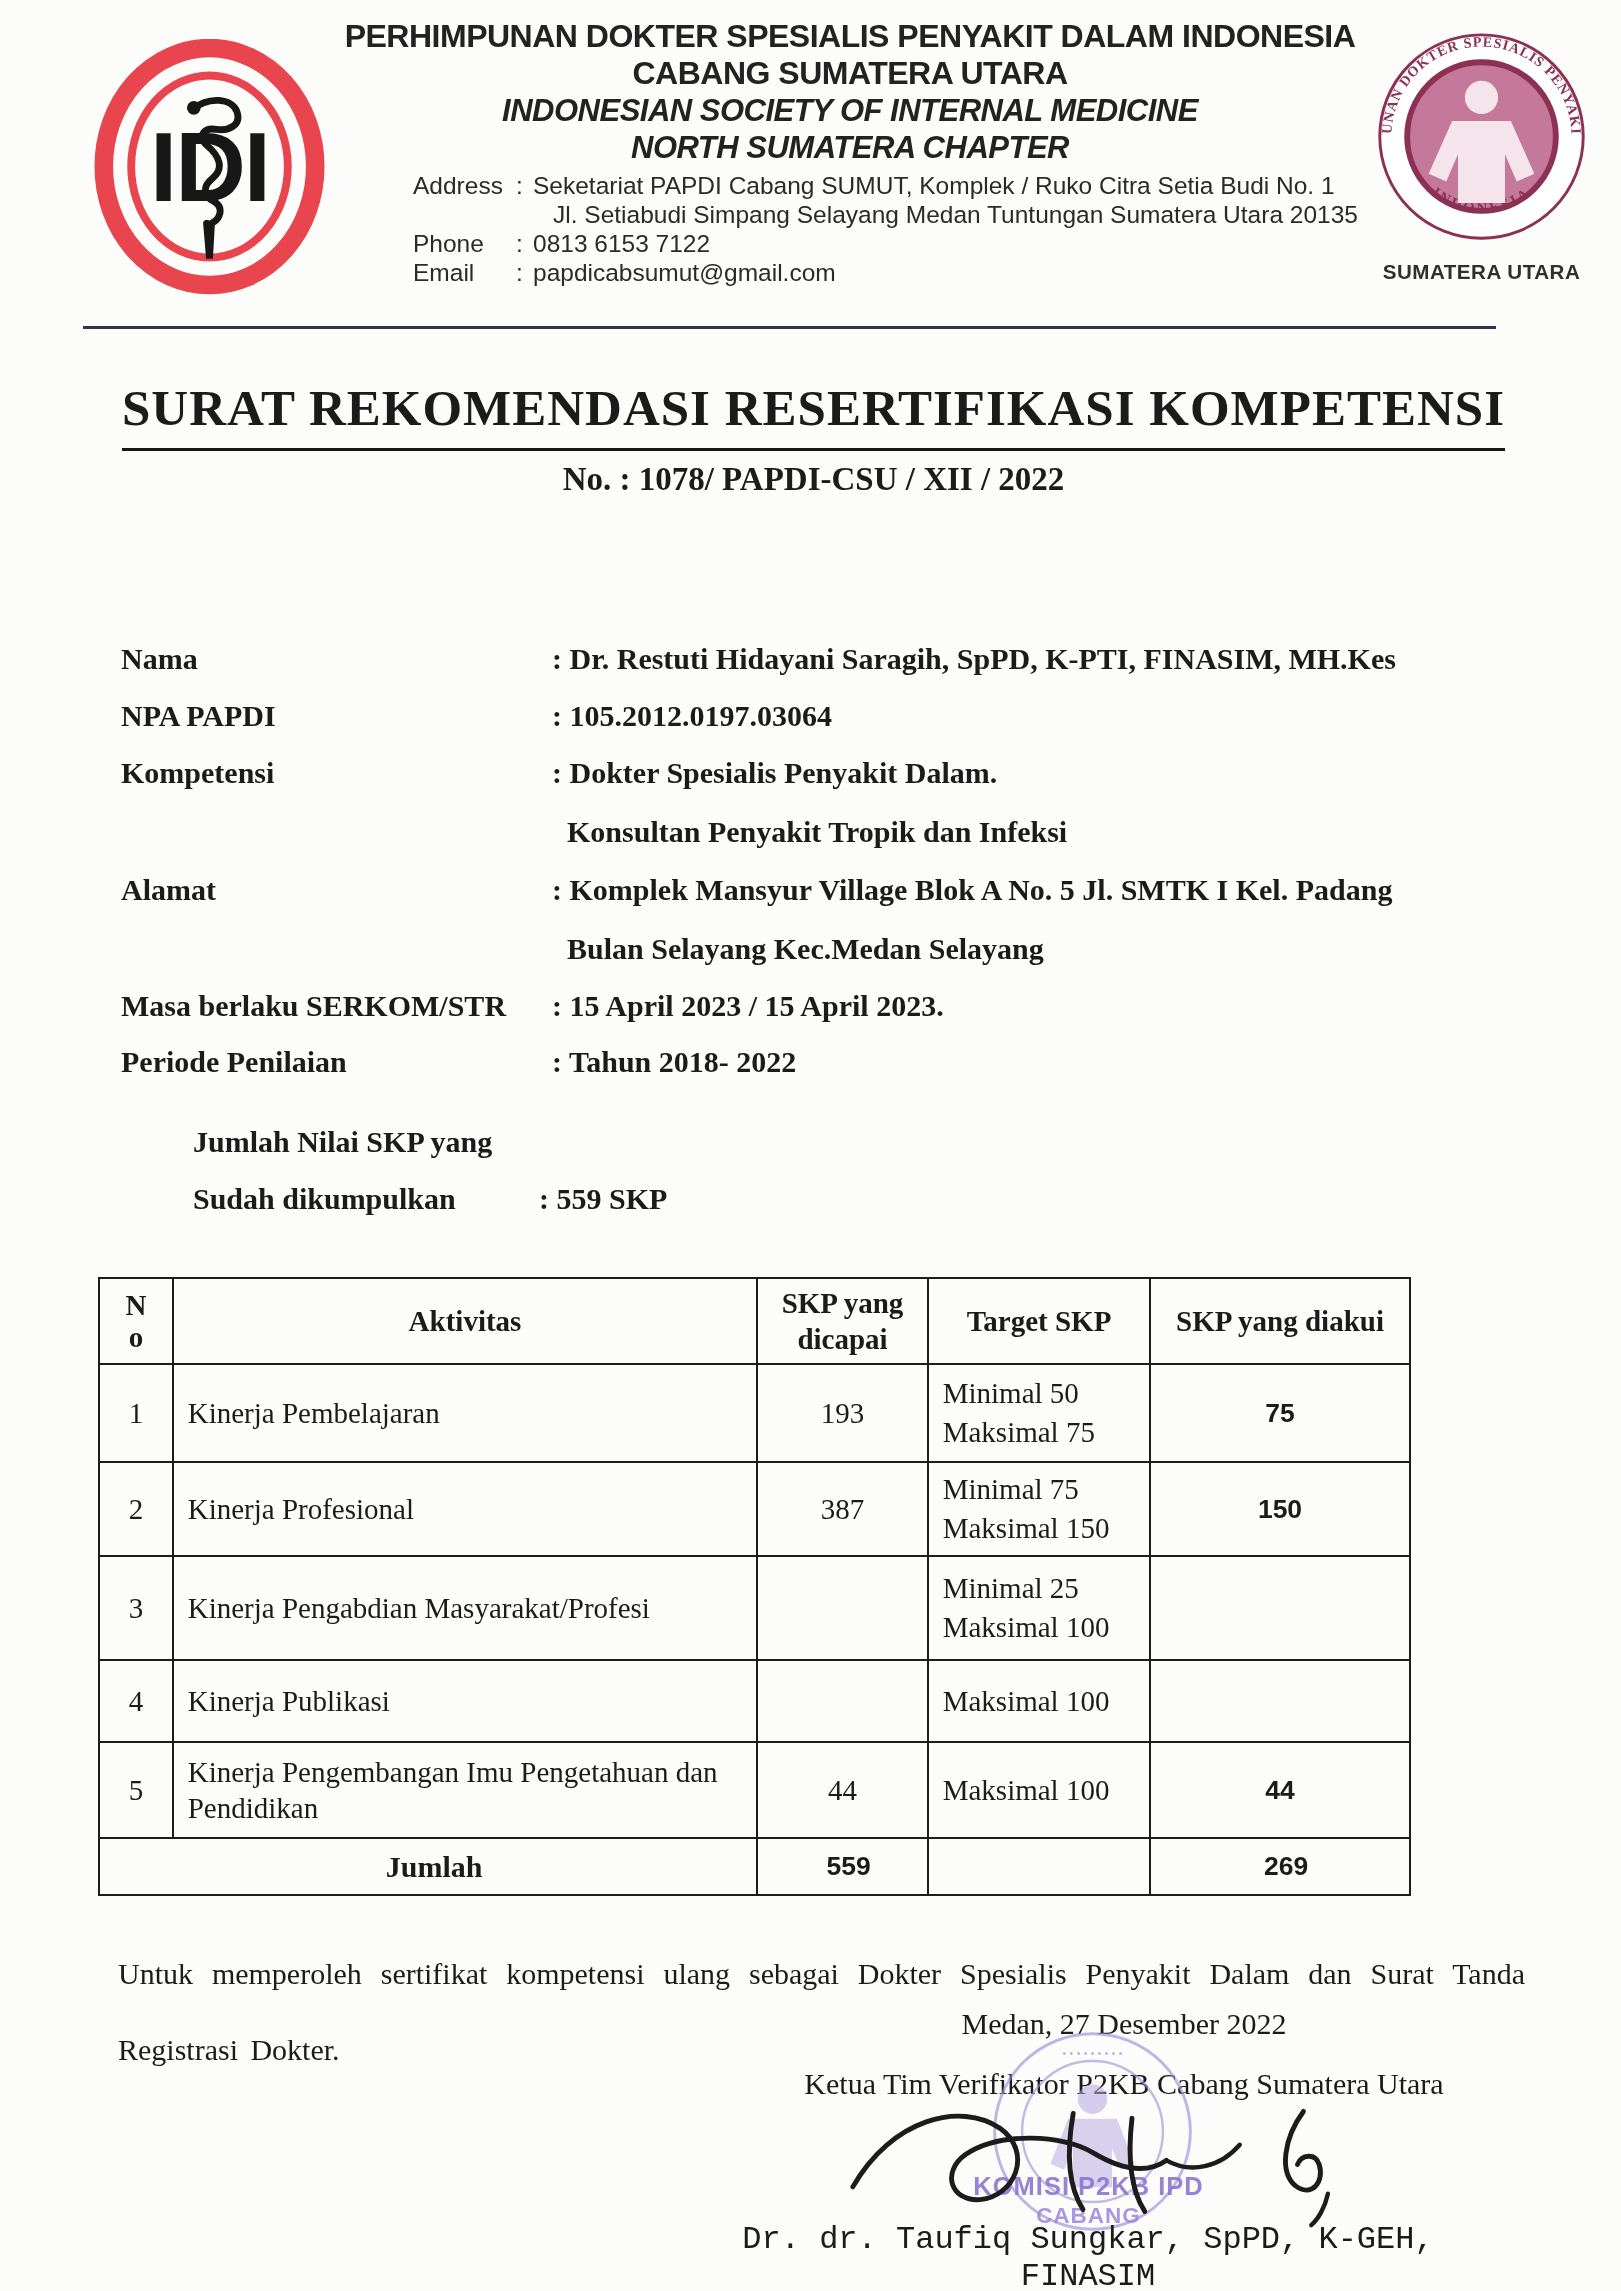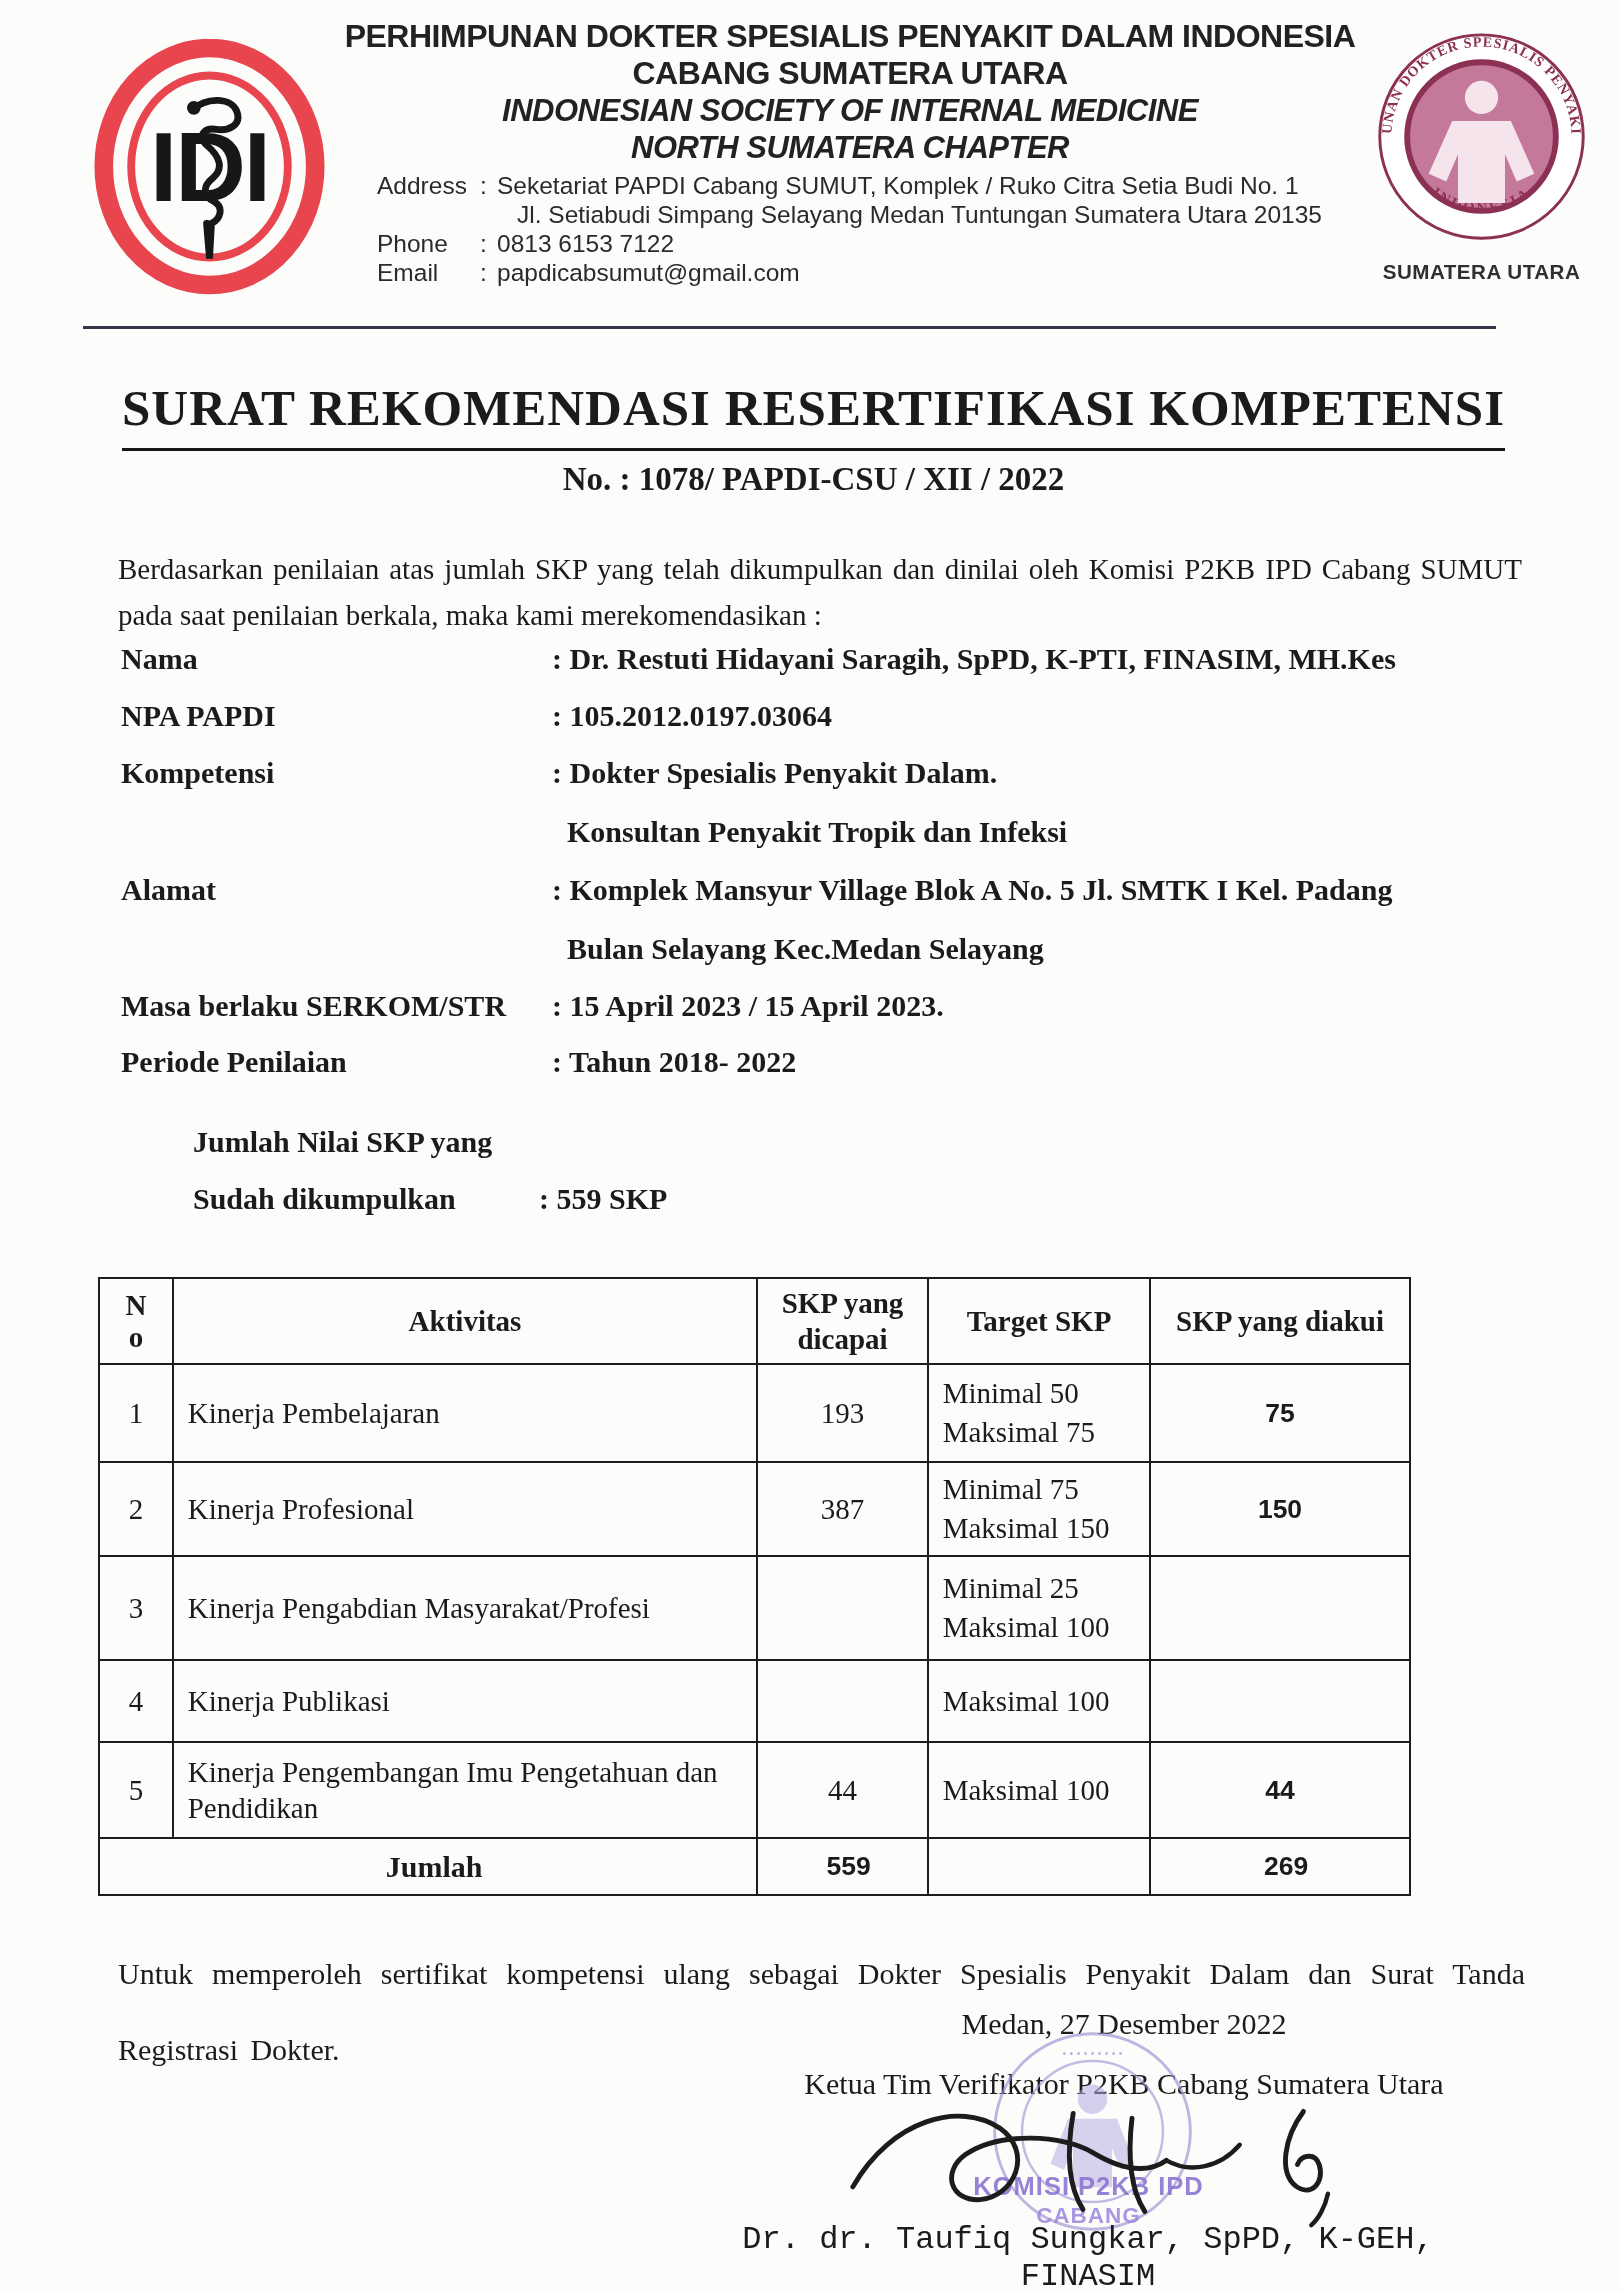--- a/index.html
+++ b/index.html
@@ -19,21 +19,21 @@
     font-family:"Liberation Sans", sans-serif;font-weight:bold;font-size:20.6px;
     color:#2f2f2f;letter-spacing:0.5px;margin-top:2px;
   }
   .head-text{
     position:absolute;left:323px;top:17.6px;width:1054px;
     font-family:"Liberation Sans", sans-serif;color:#222;
   }
   .org1,.org2{font-weight:bold;font-size:32px;text-align:center;letter-spacing:-0.5px;line-height:37px;}
   .org3,.org4{font-weight:bold;font-style:italic;font-size:31px;text-align:center;letter-spacing:-0.5px;line-height:37px;}
   .contact{position:relative;margin-top:5.9px;font-size:24.5px;color:#2a2a2a;}
-  .c-row{position:relative;min-height:29px;line-height:29px;}
+  .c-row{position:relative;min-height:29px;line-height:29px;margin-left:36px;}
   .c-label{position:absolute;left:54px;}
   .c-sep{position:absolute;left:157px;}
   .c-val{position:absolute;left:174px;white-space:nowrap;}
   .c-val2{position:absolute;left:194px;white-space:nowrap;}
   .header-divider{
     position:absolute;left:83px;top:326px;width:1413px;height:2.9px;
     background:#34344a;border:none;
   }
   
   .title-wrap{position:absolute;left:108px;top:384px;width:1411px;text-align:center;}
@@ -157,21 +157,20 @@
     </div>
   </div>
 
   <div class="header-divider"></div>
 
   <div class="title-wrap">
     <span class="doc-title">SURAT REKOMENDASI RESERTIFIKASI KOMPETENSI</span>
     <div class="doc-number">No. : 1078/ PAPDI-CSU / XII / 2022</div>
   </div>
 
-  <p class="intro">Berdasarkan penilaian atas jumlah SKP yang telah dikumpulkan dan dinilai oleh Komisi P2KB IPD Cabang SUMUT pada saat penilaian berkala, maka kami merekomendasikan :</p>
 
   <div class="fields">
     <div class="f-row" style="top:639px">
       <span class="f-label">Nama</span>
       <span class="f-value">: Dr. Restuti Hidayani Saragih, SpPD, K-PTI, FINASIM, MH.Kes</span>
     </div>
     <div class="f-row" style="top:696px">
       <span class="f-label">NPA PAPDI</span>
       <span class="f-value">: 105.2012.0197.03064</span>
     </div>

